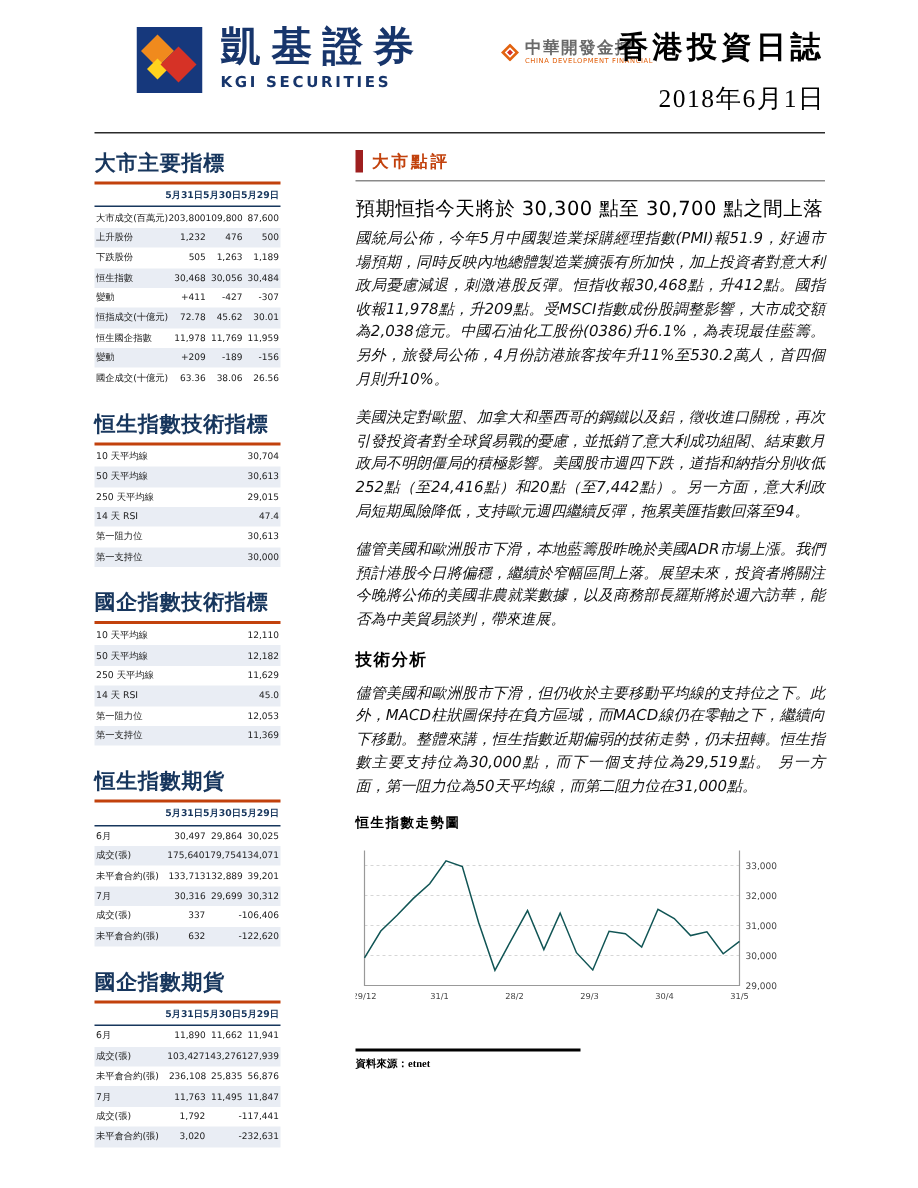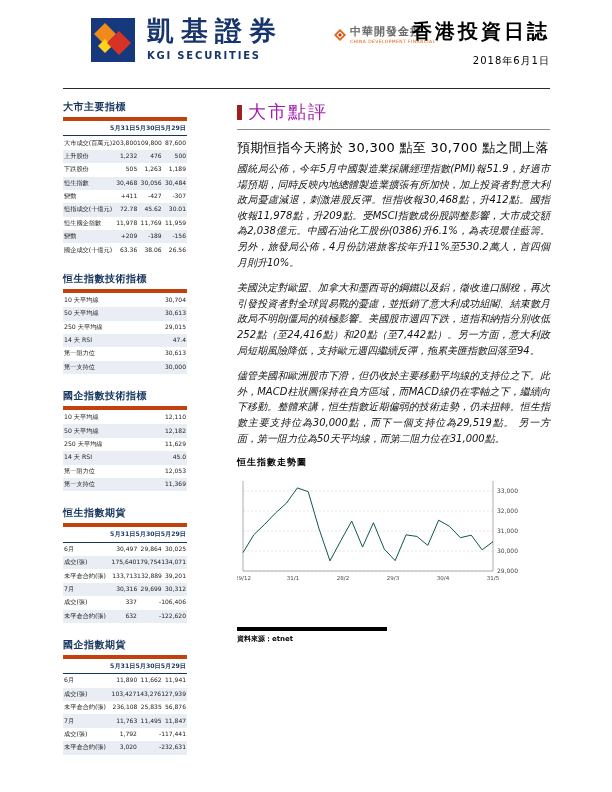--- a/index.html
+++ b/index.html
@@ -12,47 +12,47 @@
   .brand{position:absolute;left:56px;top:0;}
   .brand-cn{font-size:27px;font-weight:bold;color:#17356b;letter-spacing:7px;line-height:1.15;
             font-family:"Liberation Serif","DejaVu Serif",serif;}
   .brand-en{font-size:10px;font-weight:bold;color:#17356b;letter-spacing:1.8px;margin-top:3px;}
   .group{position:absolute;left:243px;top:10px;display:flex;gap:4px;align-items:flex-start;}
   .group-cn{font-size:11px;color:#6a6a6a;font-weight:bold;letter-spacing:1px;line-height:1;}
   .group-sub{font-size:4.5px;color:#e2620f;letter-spacing:0.4px;margin-top:2px;}
   .doc-meta{position:absolute;right:0;top:2px;text-align:right;}
   .doc-title{font-size:20px;color:#000;font-weight:600;letter-spacing:3px;
              font-family:"Liberation Serif","DejaVu Serif",serif;}
-  .doc-date{font-size:10px;color:#000;margin-top:9px;letter-spacing:1px;}
+  .doc-date{font-size:17px;color:#000;margin-top:9px;letter-spacing:1px;font-family:Liberation Serif, serif;}
   .header-rule{position:absolute;left:63px;right:62px;top:88px;border-top:1.3px solid #2b2b2b;}
 
   
   .left-col{position:absolute;left:63px;top:100px;width:124px;}
   .tbl{margin-bottom:15px;}
-  .tbl-title{color:#17365d;font-weight:bold;font-size:10px;border-bottom:4px solid #c2410c;
+  .tbl-title{color:#17365d;font-weight:bold;font-size:14px;border-bottom:2px solid #c2410c;
              padding-bottom:3px;margin-bottom:1px;letter-spacing:0.5px;white-space:nowrap;}
   .tr{display:flex;align-items:baseline;padding:2.2px 1px;font-size:6.2px;color:#222;white-space:nowrap;}
   .tr .lbl{flex:2;text-align:left;}
   .tr .num{flex:1;text-align:right;font-size:6px;}
   .th-row{border-bottom:0.7px solid #17365d;}
   .th-row .num{color:#17365d;font-weight:bold;font-size:6.2px;}
   .shade{background:#e9edf4;}
 
   
   .right-col{position:absolute;left:237px;top:100px;width:313px;}
   .section-head{display:flex;align-items:center;gap:6px;padding-bottom:5px;border-bottom:1px solid #8a8a8a;}
   .red-bar{width:5px;height:15px;background:#9e1f1f;display:inline-block;}
-  .section-title{color:#a21caf;font-weight:normal;font-size:18px;letter-spacing:2px;}
+  .section-title{color:#c2410c;font-weight:bold;font-size:11px;letter-spacing:2px;}
   .headline{font-size:13px;font-weight:normal;margin:9px 0 4px;color:#000;letter-spacing:0.3px;}
   .body-p{font-size:10px;line-height:1.56;text-align:justify;margin:0 0 10px;color:#111;font-style:italic;}
   .tech-title{font-size:11px;font-weight:bold;margin:4px 0 8px;color:#000;letter-spacing:1px;}
   .chart-block{margin-top:6px;}
   .chart-title{font-size:9px;font-weight:bold;margin-bottom:4px;letter-spacing:1px;}
-  .source-box{border-top:4px solid #000000;width:150px;font-size:7px;font-weight:bold;
-              padding-top:3px;margin-top:20px;color:#000;}
+  .source-box{border-top:2px solid #000000;width:150px;font-size:7px;font-weight:bold;
+              padding-top:3px;margin-top:6px;color:#000;font-family:Liberation Serif, serif;}
 </style>
 </head>
 <body>
 
 <div class="page">
 
   <header class="hdr">
     <div class="logo">
       <svg width="44" height="44" viewBox="0 0 44 44">
         <rect width="44" height="44" fill="#16387c"></rect>
@@ -315,22 +315,24 @@
     <div class="section-head">
       <span class="red-bar"></span>
       <span class="section-title">大市點評</span>
     </div>
 
     <h2 class="headline">預期恒指今天將於 30,300 點至 30,700 點之間上落</h2>
 
     <div>
         <p class="body-p">國統局公佈，今年5月中國製造業採購經理指數(PMI)報51.9，好過市場預期，同時反映內地總體製造業擴張有所加快，加上投資者對意大利政局憂慮減退，刺激港股反彈。恒指收報30,468點，升412點。國指收報11,978點，升209點。受MSCI指數成份股調整影響，大市成交額為2,038億元。中國石油化工股份(0386)升6.1%，為表現最佳藍籌。另外，旅發局公佈，4月份訪港旅客按年升11%至530.2萬人，首四個月則升10%。</p>
         <p class="body-p">美國決定對歐盟、加拿大和墨西哥的鋼鐵以及鋁，徵收進口關稅，再次引發投資者對全球貿易戰的憂慮，並抵銷了意大利成功組閣、結束數月政局不明朗僵局的積極影響。美國股市週四下跌，道指和納指分別收低252點（至24,416點）和20點（至7,442點）。另一方面，意大利政局短期風險降低，支持歐元週四繼續反彈，拖累美匯指數回落至94。</p>
+        <p class="body-p">儘管美國和歐洲股市下滑，本地藍籌股昨晚於美國ADR市場上漲。我們預計港股今日將偏穩，繼續於窄幅區間上落。展望未來，投資者將關注今晚將公佈的美國非農就業數據，以及商務部長羅斯將於週六訪華，能否為中美貿易談判，帶來進展。</p>
       </div>
 
+    <h3 class="tech-title">技術分析</h3>
     <div>
         <p class="body-p">儘管美國和歐洲股市下滑，但仍收於主要移動平均線的支持位之下。此外，MACD柱狀圖保持在負方區域，而MACD線仍在零軸之下，繼續向下移動。整體來講，恒生指數近期偏弱的技術走勢，仍未扭轉。恒生指數主要支持位為30,000點，而下一個支持位為29,519點。 另一方面，第一阻力位為50天平均線，而第二阻力位在31,000點。</p>
       </div>
 
     <div class="chart-block">
       <div class="chart-title">恒生指數走勢圖</div>
       <div id="chart"><svg width="300" height="130">
             <line x1="6" x2="256" y1="98" y2="98" stroke="#c8c8c8" stroke-width="0.5" stroke-dasharray="2,2"></line>
             <text x="260" y="100" font-size="6" fill="#444">29,000</text>
             <line x1="6" x2="256" y1="78" y2="78" stroke="#c8c8c8" stroke-width="0.5" stroke-dasharray="2,2"></line>

